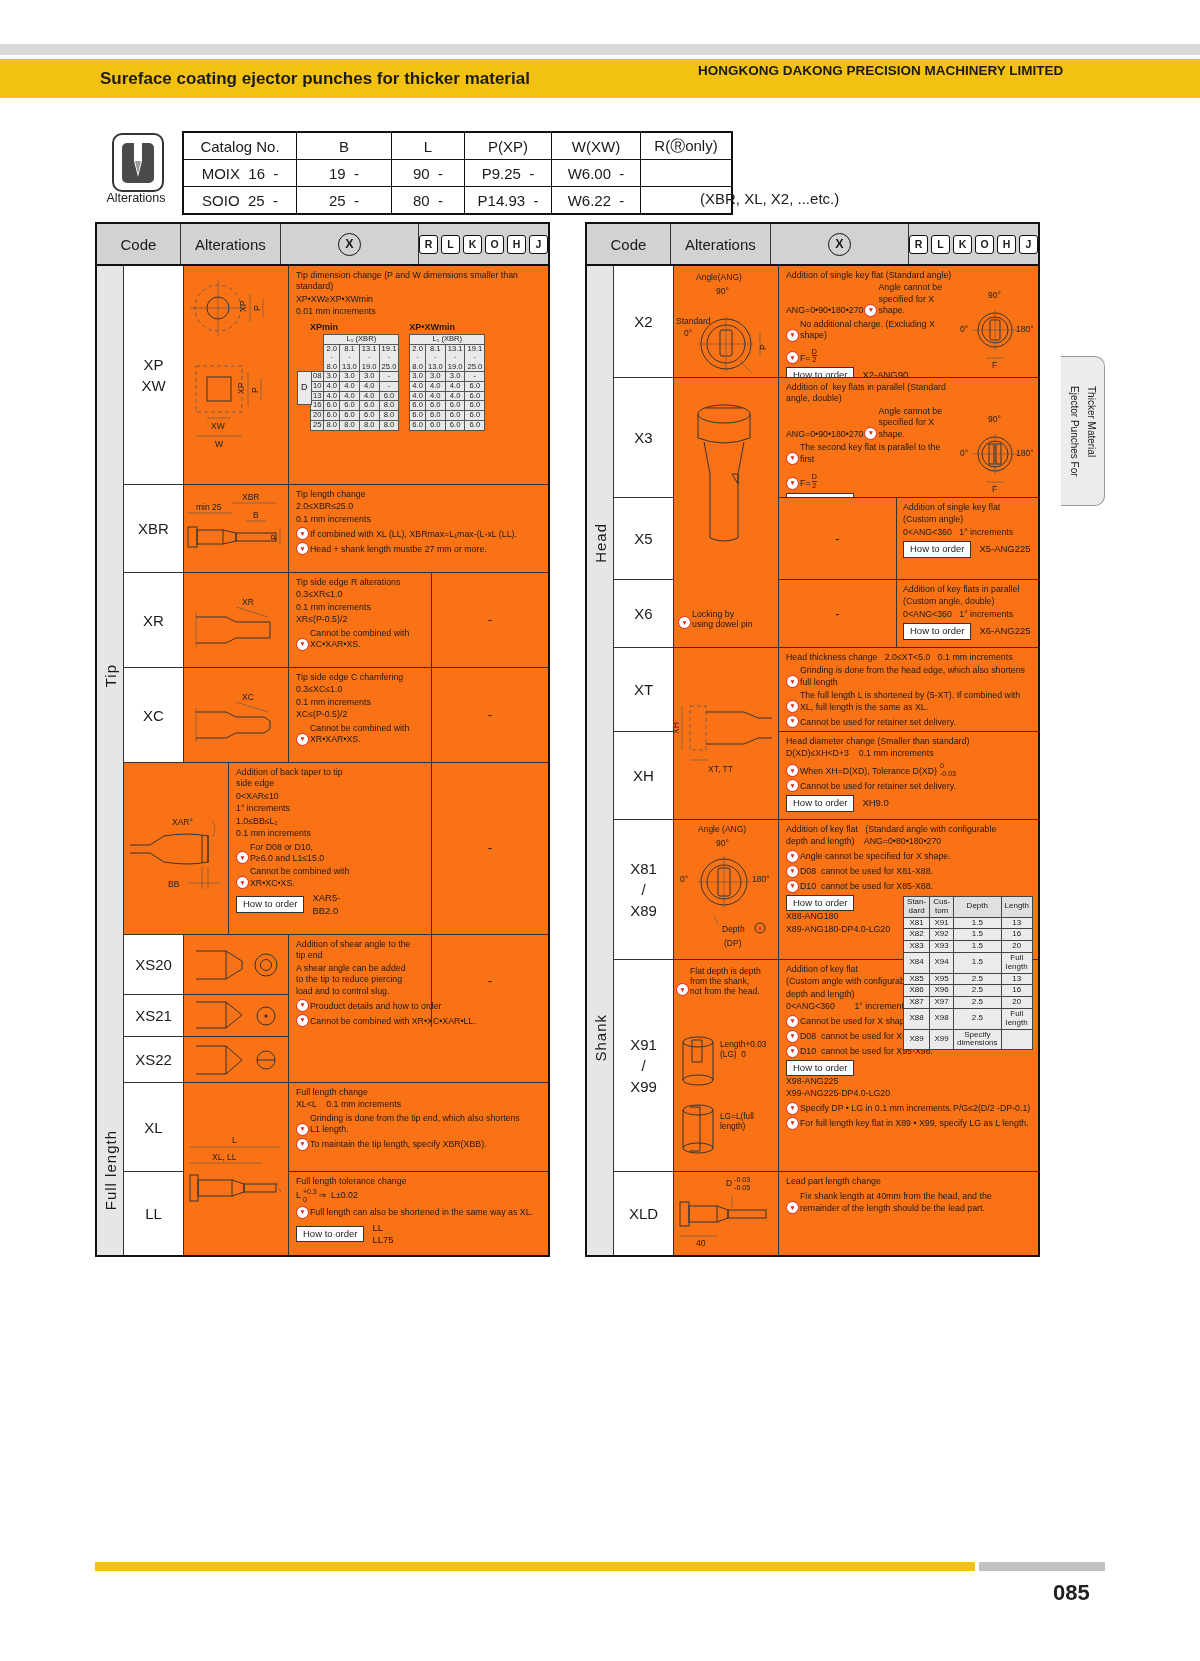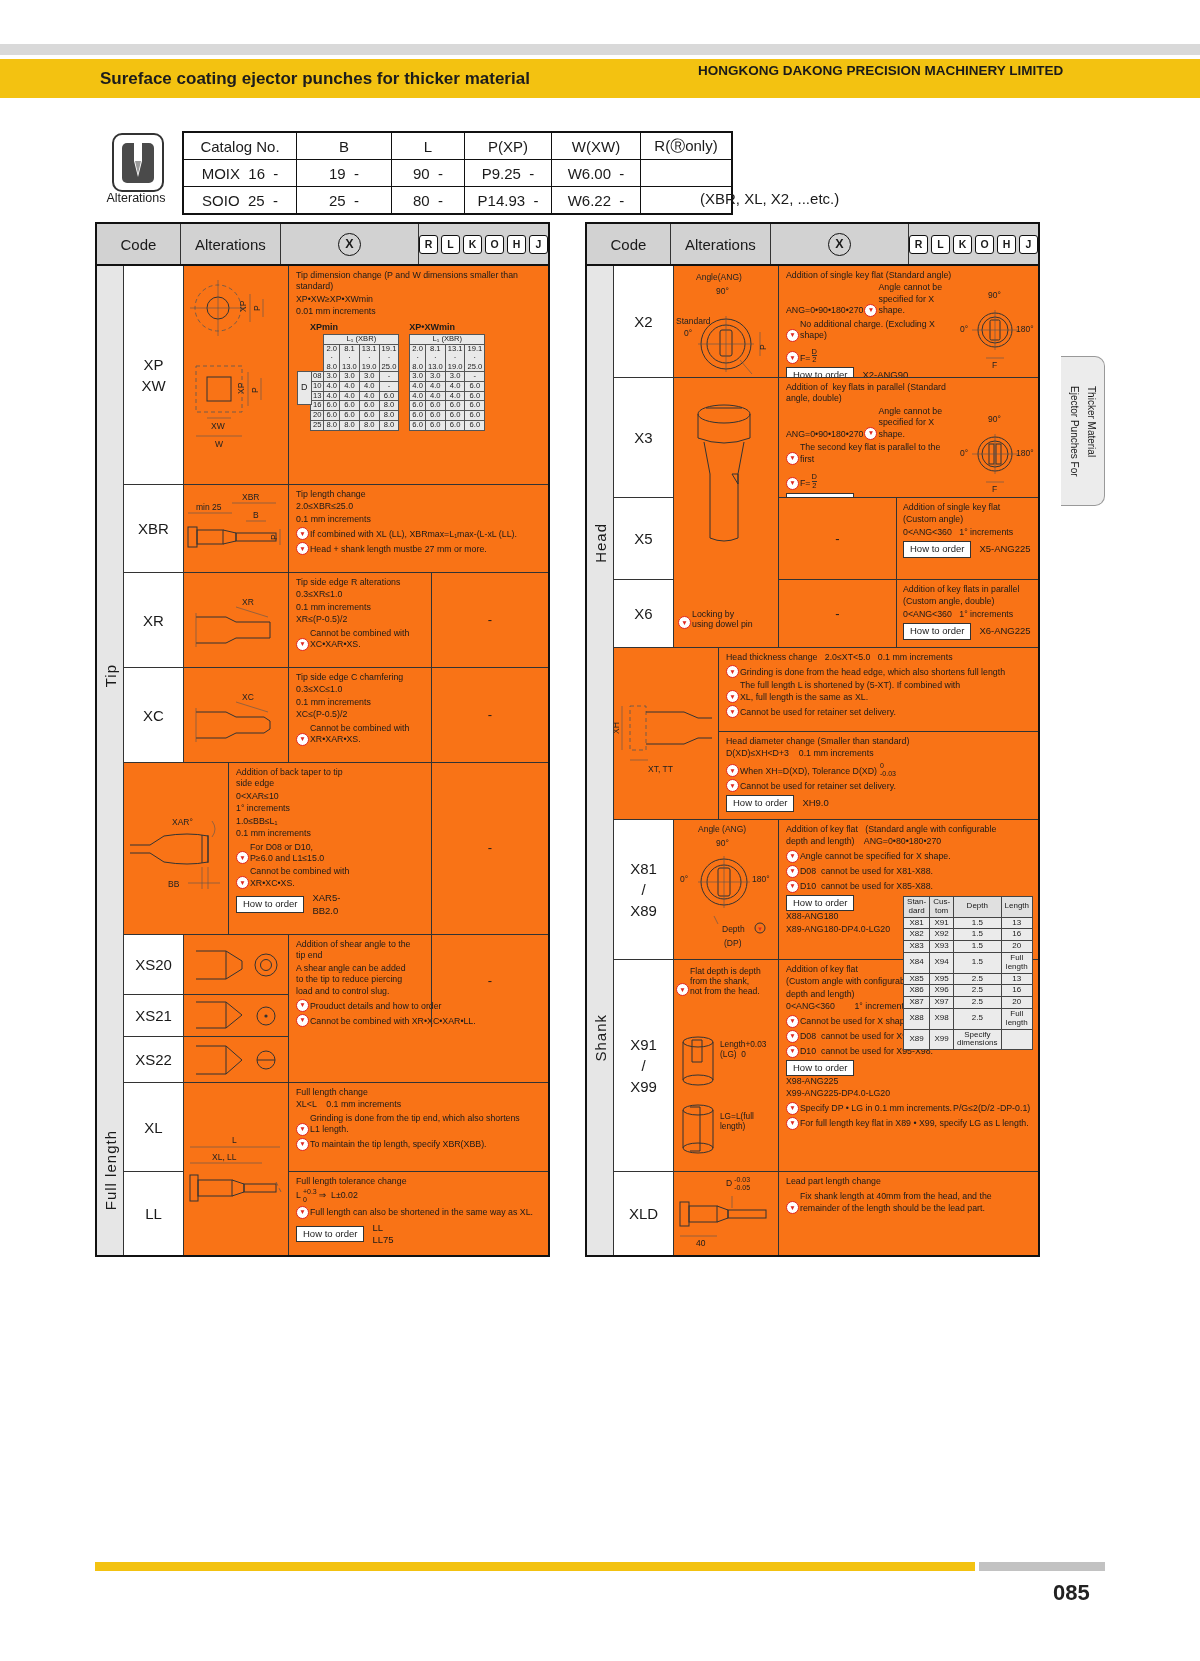--- a/index.html
+++ b/index.html
@@ -813,20 +813,24 @@
                     <span class="hto">How to order</span>
                     <span class="oex">X6-ANG225</span>
                   </div>
               </div>
             </div>
           </div>
         </div>
       </div>
 
       <div class="row" style="height:172px">
+        <div class="subcol">
+          <div class="subcode" style="height:84px">XT</div>
+          <div class="subcode" style="flex:1">XH</div>
+        </div>
         <div class="ac">
           <svg width="103" height="168">
             <rect class="sd" x="16" y="58" width="16" height="44"></rect>
             <line class="s" x1="32" y1="64" x2="70" y2="64"></line>
             <line class="s" x1="32" y1="96" x2="70" y2="96"></line>
             <polyline class="s" points="70,64 84,70 98,70"></polyline>
             <polyline class="s" points="70,96 84,90 98,90"></polyline>
             <line class="thin" x1="8" y1="58" x2="8" y2="102"></line>
             <text x="5" y="86" transform="rotate(-90 5 86)">XH</text>
             <line class="thin" x1="16" y1="112" x2="34" y2="112"></line>

